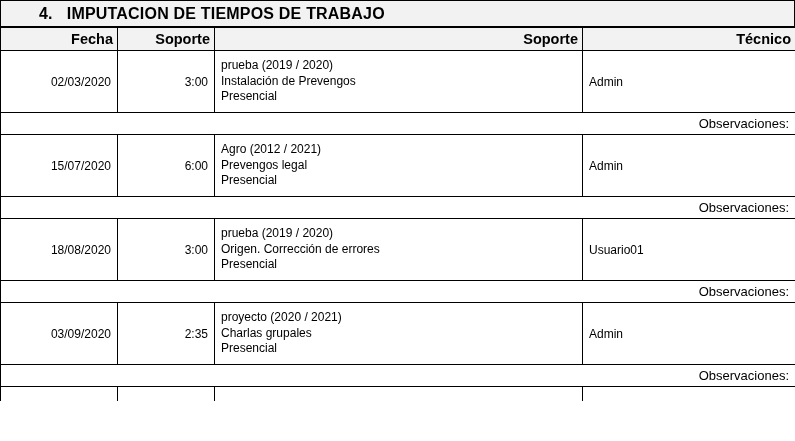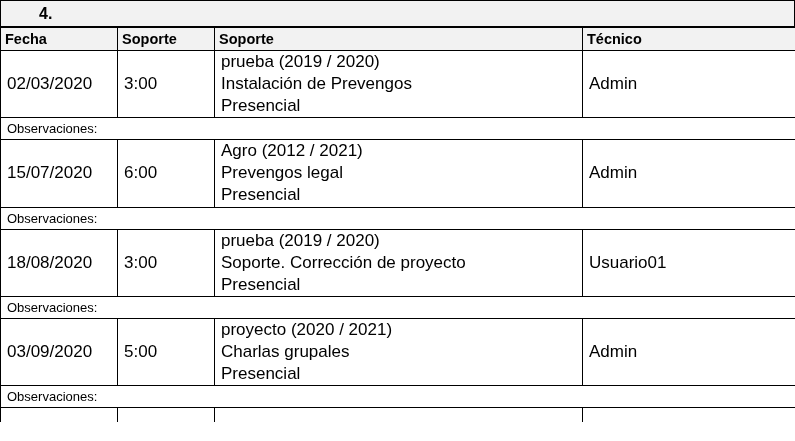--- a/index.html
+++ b/index.html
@@ -51,77 +51,78 @@
   table.timesheet col.c-origen { width: 368px; }
   table.timesheet col.c-tecnico { width: 213px; }
 
   table.timesheet th {
     background: #f2f2f2;
     border: 1px solid #000;
     font-size: 14.5px;
     font-weight: bold;
     height: 23px;
     padding: 0 4px;
-    text-align: left;
+    text-align: right;
     vertical-align: middle;
     box-sizing: border-box;
   }
   table.timesheet td {
     border-left: 1px solid #000;
     border-right: 1px solid #000;
     border-top: 1px solid #000;
     border-bottom: 1px solid #000;
-    font-size: 17px;
+    font-size: 12px;
     padding: 0 6px;
     vertical-align: middle;
     box-sizing: border-box;
     background: #ffffff;
   }
   td.cell-fecha, td.cell-tiempo {
-    text-align: left;
+    text-align: right;
   }
   td.cell-origen, td.cell-tecnico {
     text-align: left;
     padding-left: 9px;
   }
   tr.entry-row td {
     height: 62px;
   }
   .origen-lines {
     line-height: 1.30;
   }
   .origen-line {
     display: block;
     white-space: nowrap;
     overflow: hidden;
     text-overflow: ellipsis;
   }
   tr.obs-row td {
     height: 22px;
     font-size: 13px;
-    text-align: left;
+    text-align: right;
     padding-left: 6px;
     vertical-align: middle;
   }
   .obs-label {
     display: inline-block;
   }
   
   tr.partial-row td {
     height: 14px;
     border-bottom: none;
   }
 </style>
 </head>
 <body>
 
 <div class="page">
 
   <div class="section-title">
     <span class="section-num">4.</span>
+    <span>IMPUTACION DE TIEMPOS DE TRABAJO</span>
   </div>
 
   <table class="timesheet">
     <colgroup>
       <col class="c-fecha">
       <col class="c-tiempo">
       <col class="c-origen">
       <col class="c-tecnico">
     </colgroup>
     <thead>
@@ -169,35 +170,35 @@
           <span class="obs-label">Observaciones:</span><span></span>
         </td>
       </tr>
 
       <tr class="entry-row">
         <td class="cell-fecha">18/08/2020</td>
         <td class="cell-tiempo">3:00</td>
         <td class="cell-origen">
           <span class="origen-lines">
             <span class="origen-line">prueba (2019 / 2020)</span>
-            <span class="origen-line">Soporte. Corrección de proyecto</span>
+            <span class="origen-line">Origen. Corrección de errores</span>
             <span class="origen-line">Presencial</span>
           </span>
         </td>
         <td class="cell-tecnico">Usuario01</td>
       </tr>
       <tr class="obs-row">
         <td colspan="4">
           <span class="obs-label">Observaciones:</span><span></span>
         </td>
       </tr>
 
       <tr class="entry-row">
         <td class="cell-fecha">03/09/2020</td>
-        <td class="cell-tiempo">5:00</td>
+        <td class="cell-tiempo">2:35</td>
         <td class="cell-origen">
           <span class="origen-lines">
             <span class="origen-line">proyecto (2020 / 2021)</span>
             <span class="origen-line">Charlas grupales</span>
             <span class="origen-line">Presencial</span>
           </span>
         </td>
         <td class="cell-tecnico">Admin</td>
       </tr>
       <tr class="obs-row">

